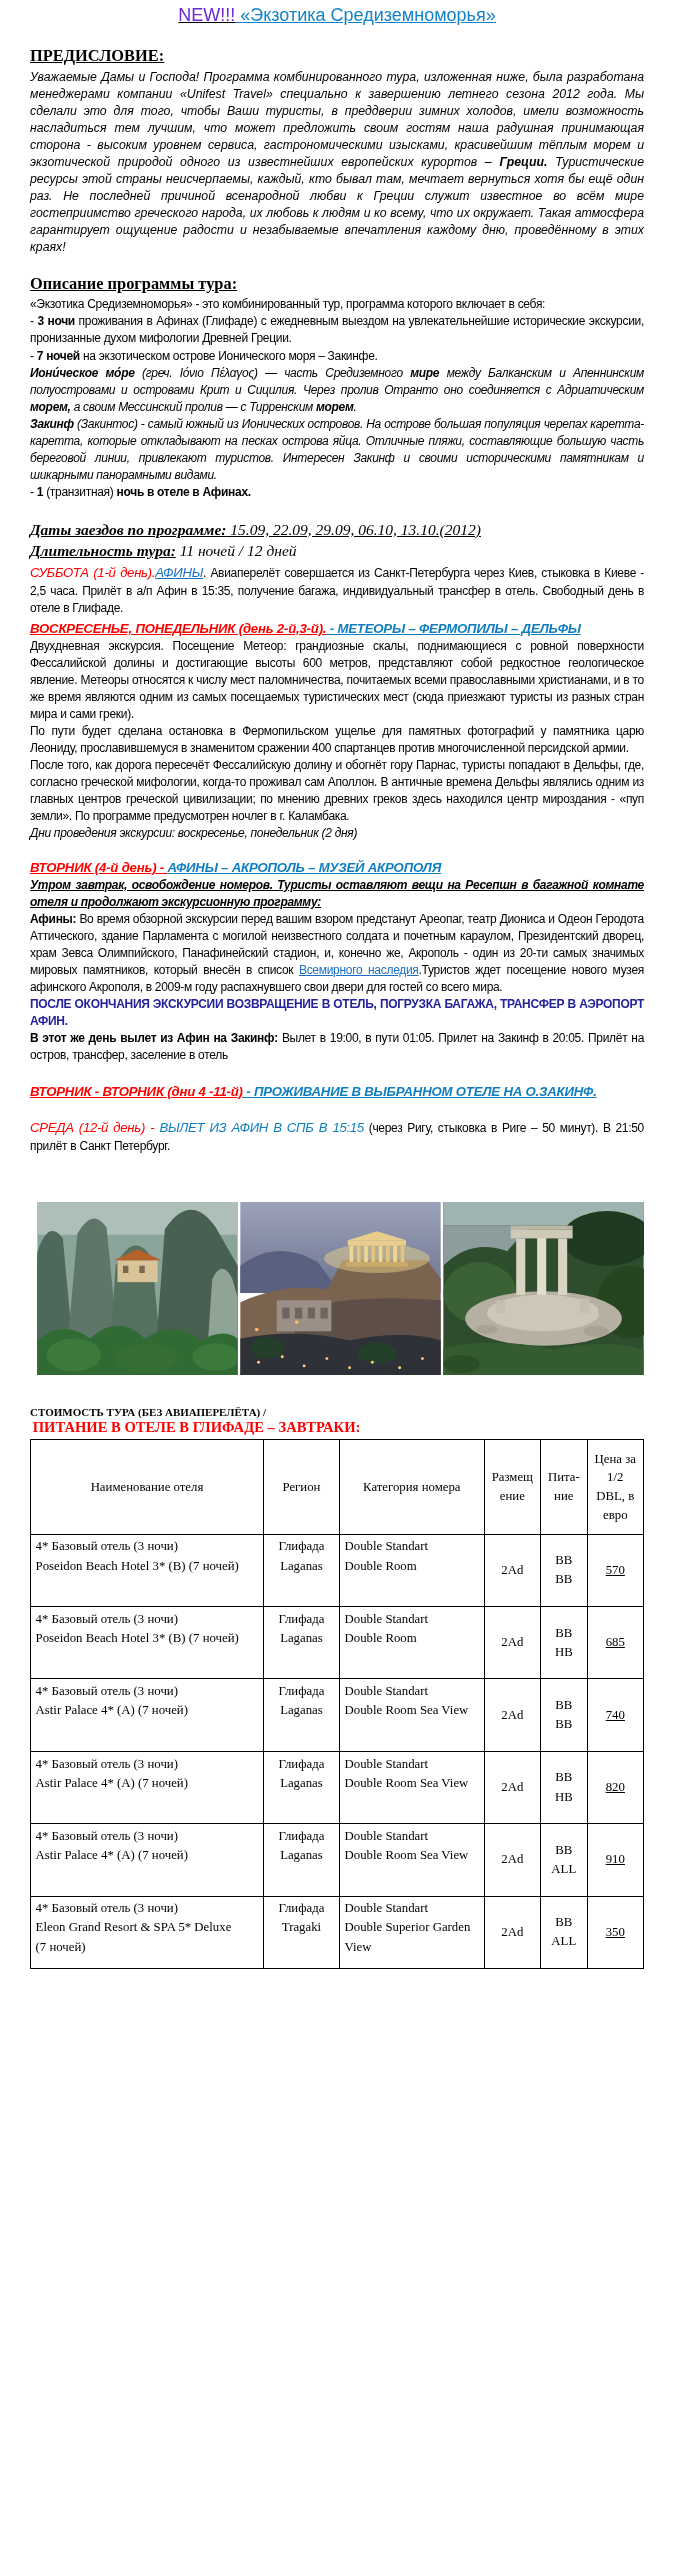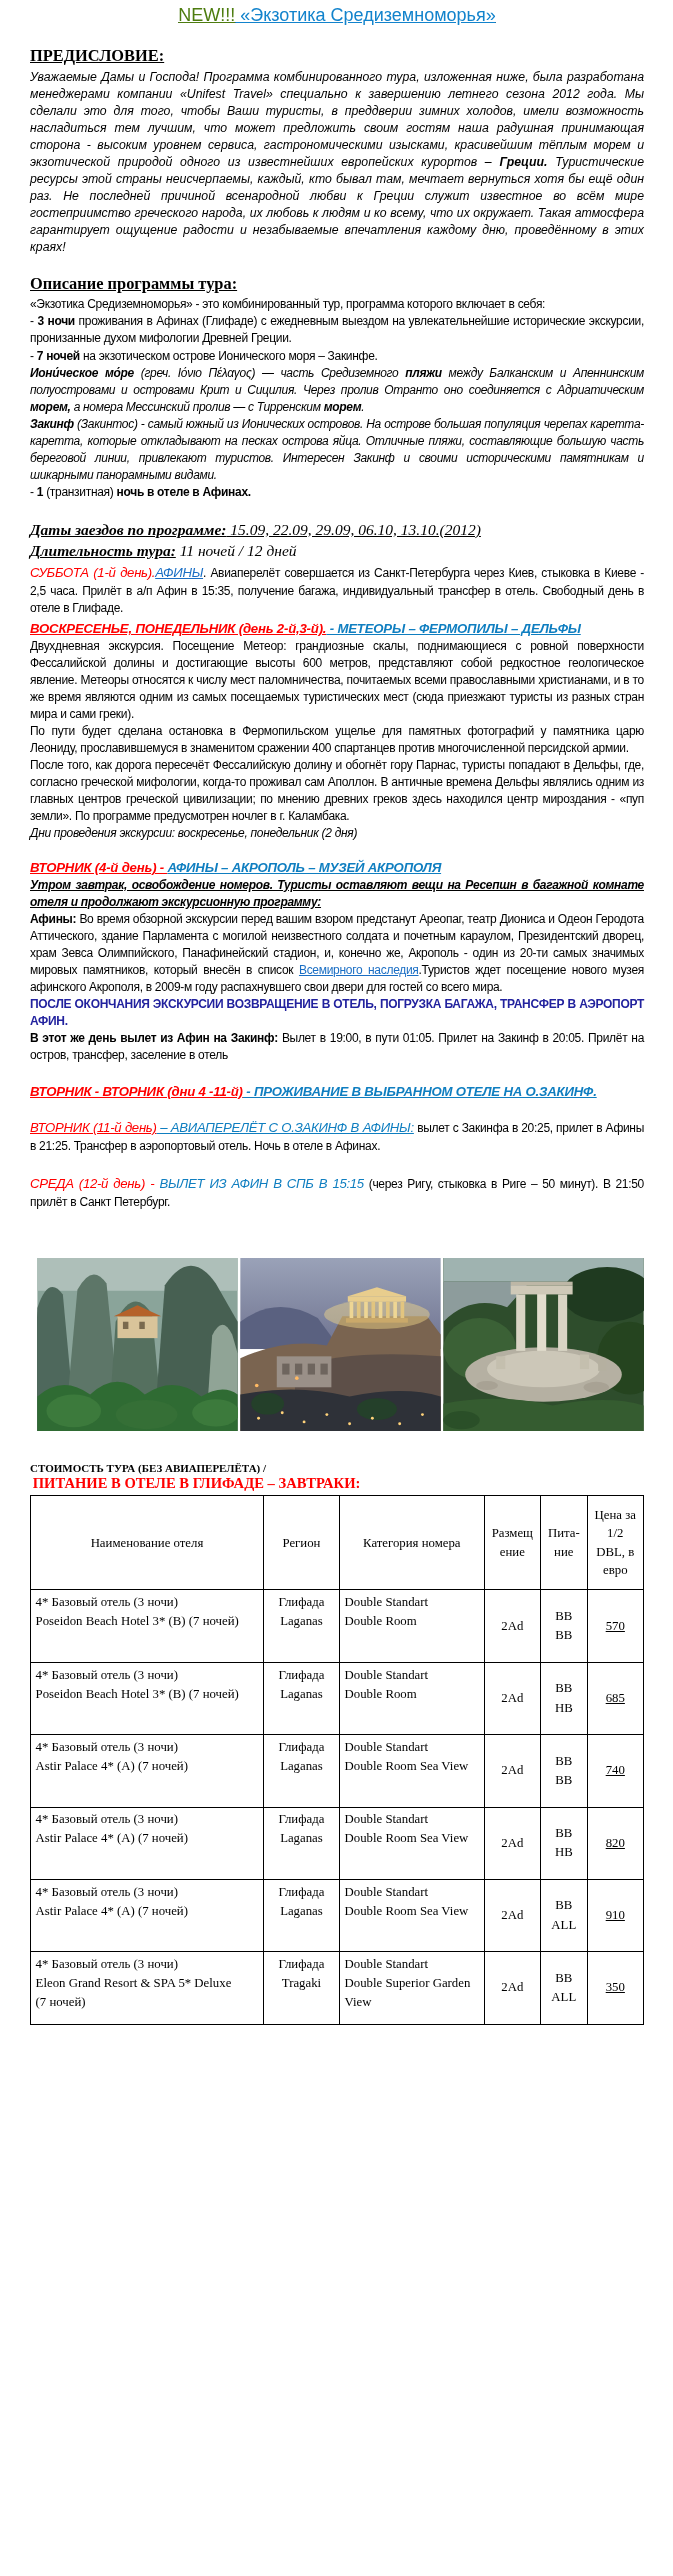--- a/index.html
+++ b/index.html
@@ -2,21 +2,21 @@
 <html style="font-size:14.6px"><head>
 <meta charset="utf-8">
 <style>
   html,body{margin:0;padding:0;background:#fff;}
   body{width:674px;font-family:"Liberation Sans",sans-serif;color:#000;}
   .page{min-height:2576px;padding:3.6px 30px 0 30px;box-sizing:border-box;}
 
   
   .doc-title{text-align:center;font-size:18px;margin:1.8px 0 20px 0;font-family:"Liberation Sans",sans-serif;}
   .doc-title a{text-decoration:underline;cursor:pointer;}
-  .t-new{color:#4d7c0f;text-decoration:underline;}
+  .t-new{color:#6d28d9;}
   .t-main{color:#1283cc;text-decoration:underline;}
 
   
   .h-serif{font-family:"Liberation Serif",serif;font-weight:bold;font-size:16.4px;margin:14.6px 0 2.7px 0;}
   .h-serif .u{text-decoration:underline;}
 
   
   .preface{font-style:italic;font-size:12.3px;line-height:1.38;text-align:justify;margin:0;}
   .preface b{font-weight:bold;}
 
@@ -79,21 +79,21 @@
     <a><span class="t-new">NEW!!!</span><span class="t-main"> «Экзотика Средиземноморья»</span></a>
   </div>
 
   <div class="h-serif"><span class="u">ПРЕДИСЛОВИЕ:</span></div>
   <p class="preface"><span>Уважаемые Дамы и Господа! Программа комбинированного тура, изложенная ниже, была разработана менеджерами компании «Unifest Travel» специально к завершению летнего сезона 2012 года. Мы сделали это для того, чтобы Ваши туристы, в преддверии зимних холодов, имели возможность насладиться тем лучшим, что может предложить своим гостям наша радушная принимающая сторона - высоким уровнем сервиса, гастрономическими изысками, красивейшим тёплым морем и экзотической природой одного из известнейших европейских курортов – </span><b>Греции.</b><span> Туристические ресурсы этой страны неисчерпаемы, каждый, кто бывал там, мечтает вернуться хотя бы ещё один раз. Не последней причиной всенародной любви к Греции служит известное во всём мире гостеприимство греческого народа, их любовь к людям и ко всему, что их окружает. Такая атмосфера гарантирует ощущение радости и незабываемые впечатления каждому дню, проведённому в этих краях!</span></p>
 
   <div class="h-serif" style="margin-top:18px;"><span class="u">Описание программы тура:</span></div>
   <div class="cond">«Экзотика Средиземноморья» - это комбинированный тур, программа которого включает  в себя:</div>
   <div class="cond"><span>- </span><b>3 ночи</b><span> проживания в Афинах (Глифаде) с ежедневным выездом на увлекательнейшие исторические экскурсии, пронизанные духом мифологии Древней Греции.</span></div>
   <div class="cond"><span>- </span><b>7 ночей</b><span> на экзотическом острове Ионического моря – Закинфе.</span></div>
-  <div class="cond it"><b>Иони́ческое мо́ре</b><span> (греч. Ιόνιο Πέλαγος) — часть Средиземного </span><b>пляжи</b><span> между Балканским и Апеннинским полуостровами и островами Крит и Сицилия. Через пролив Отранто оно соединяется с Адриатическим </span><b>морем,</b><span> а номера Мессинский пролив — с Тирренским </span><b>морем</b><span>.</span></div>
+  <div class="cond it"><b>Иони́ческое мо́ре</b><span> (греч. Ιόνιο Πέλαγος) — часть Средиземного </span><b>мире</b><span> между Балканским и Апеннинским полуостровами и островами Крит и Сицилия. Через пролив Отранто оно соединяется с Адриатическим </span><b>морем,</b><span> а своим Мессинский пролив — с Тирренским </span><b>морем</b><span>.</span></div>
   <div class="cond it"><b>Закинф</b><span> (Закинтос) - самый южный из Ионических островов. На острове большая популяция черепах каретта-каретта, которые откладывают на песках острова яйца.  Отличные пляжи, составляющие большую часть береговой линии, привлекают туристов. Интересен Закинф и своими историческими памятникам и шикарными панорамными видами.</span></div>
   <div class="cond"><span>- </span><b>1</b><span> (транзитная) </span><b>ночь в отеле в Афинах.</b></div>
 
   <div class="line-serif" style="margin-top:20px;"><span class="lbl">Даты заездов по программе:</span><span class="val-u"> 15.09,  22.09,  29.09,   06.10,  13.10.(2012)</span></div>
   <div class="line-serif"><span class="lbl">Длительность тура:</span><span> 11 ночей  / 12 дней</span></div>
 
 
   <p class="inline-day no-gap"><span class="dh red">СУББОТА  (1-й  день).</span><a class="textlink dh">АФИНЫ</a><span>. Авиаперелёт совершается из Санкт-Петербурга через Киев, стыковка в Киеве - 2,5 часа. Прилёт в а/п Афин в 15:35, получение багажа, индивидуальный трансфер в отель. Свободный день в отеле в Глифаде.</span></p>
 
   <div class="dayhead" style="margin-top:4px;"><span class="red-u">ВОСКРЕСЕНЬЕ, ПОНЕДЕЛЬНИК (день 2-й,3-й).</span><span class="blue-u"> - МЕТЕОРЫ – ФЕРМОПИЛЫ – ДЕЛЬФЫ</span></div>
@@ -103,21 +103,20 @@
   <div class="cond note-u">Дни проведения экскурсии: воскресенье, понедельник (2 дня)</div>
 
   <div class="dayhead" style="margin-top:18px;"><span class="red-u">ВТОРНИК (4-й день) - </span><span class="blue-u">АФИНЫ – АКРОПОЛЬ – МУЗЕЙ АКРОПОЛЯ</span></div>
   <div class="cond bold-it-u">Утром завтрак, освобождение номеров. Туристы оставляют вещи на Ресепшн в багажной комнате отеля и продолжают экскурсионную программу:</div>
   <div class="cond"><b>Афины:</b><span> Во время обзорной экскурсии перед вашим взором предстанут Ареопаг, театр Диониса и Одеон Геродота Аттического, здание Парламента с могилой неизвестного солдата и почетным караулом, Президентский дворец, храм Зевса Олимпийского, Панафинейский стадион, и, конечно же, Акрополь - один из 20-ти самых значимых мировых памятников, который внесён в список </span><a class="textlink">Всемирного наследия</a><span>.Туристов ждет посещение нового музея афинского Акрополя, в 2009-м году распахнувшего свои двери для гостей со всего мира.</span></div>
   <div class="cond navy">ПОСЛЕ ОКОНЧАНИЯ ЭКСКУРСИИ ВОЗВРАЩЕНИЕ В ОТЕЛЬ, ПОГРУЗКА БАГАЖА, ТРАНСФЕР В АЭРОПОРТ АФИН.</div>
   <div class="cond"><b>В этот же день вылет из Афин на Закинф:</b><span> Вылет в 19:00, в пути 01:05. Прилет на Закинф в 20:05. Прилёт на остров, трансфер, заселение в отель</span></div>
 
   <div class="dayhead" style="margin-top:20px;"><span class="red-u">ВТОРНИК - ВТОРНИК (дни 4 -11-й)</span><span class="blue-u"> - ПРОЖИВАНИЕ В ВЫБРАННОМ ОТЕЛЕ НА О.ЗАКИНФ.</span></div>
 
-  <p class="inline-day" style="margin-top:20px;"><span class="dh red-u">ВТОРНИК  (11-й день)</span><span class="dh blue-u"> – АВИАПЕРЕЛЁТ С О.ЗАКИНФ В АФИНЫ:</span><span> вылет с Закинфа в 20:25, прилет в Афины в 21:25. Трансфер в аэропортовый отель. Ночь в отеле в Афинах.</span></p>
 
   <p class="inline-day" style="margin-top:20px;"><span class="dh red">СРЕДА (12-й день) - </span><span class="dh blue">ВЫЛЕТ ИЗ АФИН В СПБ В 15:15</span><span> (через Ригу, стыковка в Риге – 50 минут). В 21:50 прилёт в Санкт Петербург.</span></p>
 
   <div class="photos">
     <div class="photo">
       <svg width="201" height="173" viewBox="0 0 220 190">
         <rect width="220" height="190" fill="#8aa49a"></rect>
         <rect width="220" height="36" fill="#aebfb9"></rect>
         <path d="M-5 190 L0 55 Q12 18 28 40 L42 190 Z" fill="#4e685c"></path>
         <path d="M30 190 L44 35 Q60 5 76 28 L92 190 Z" fill="#5d7668"></path>

